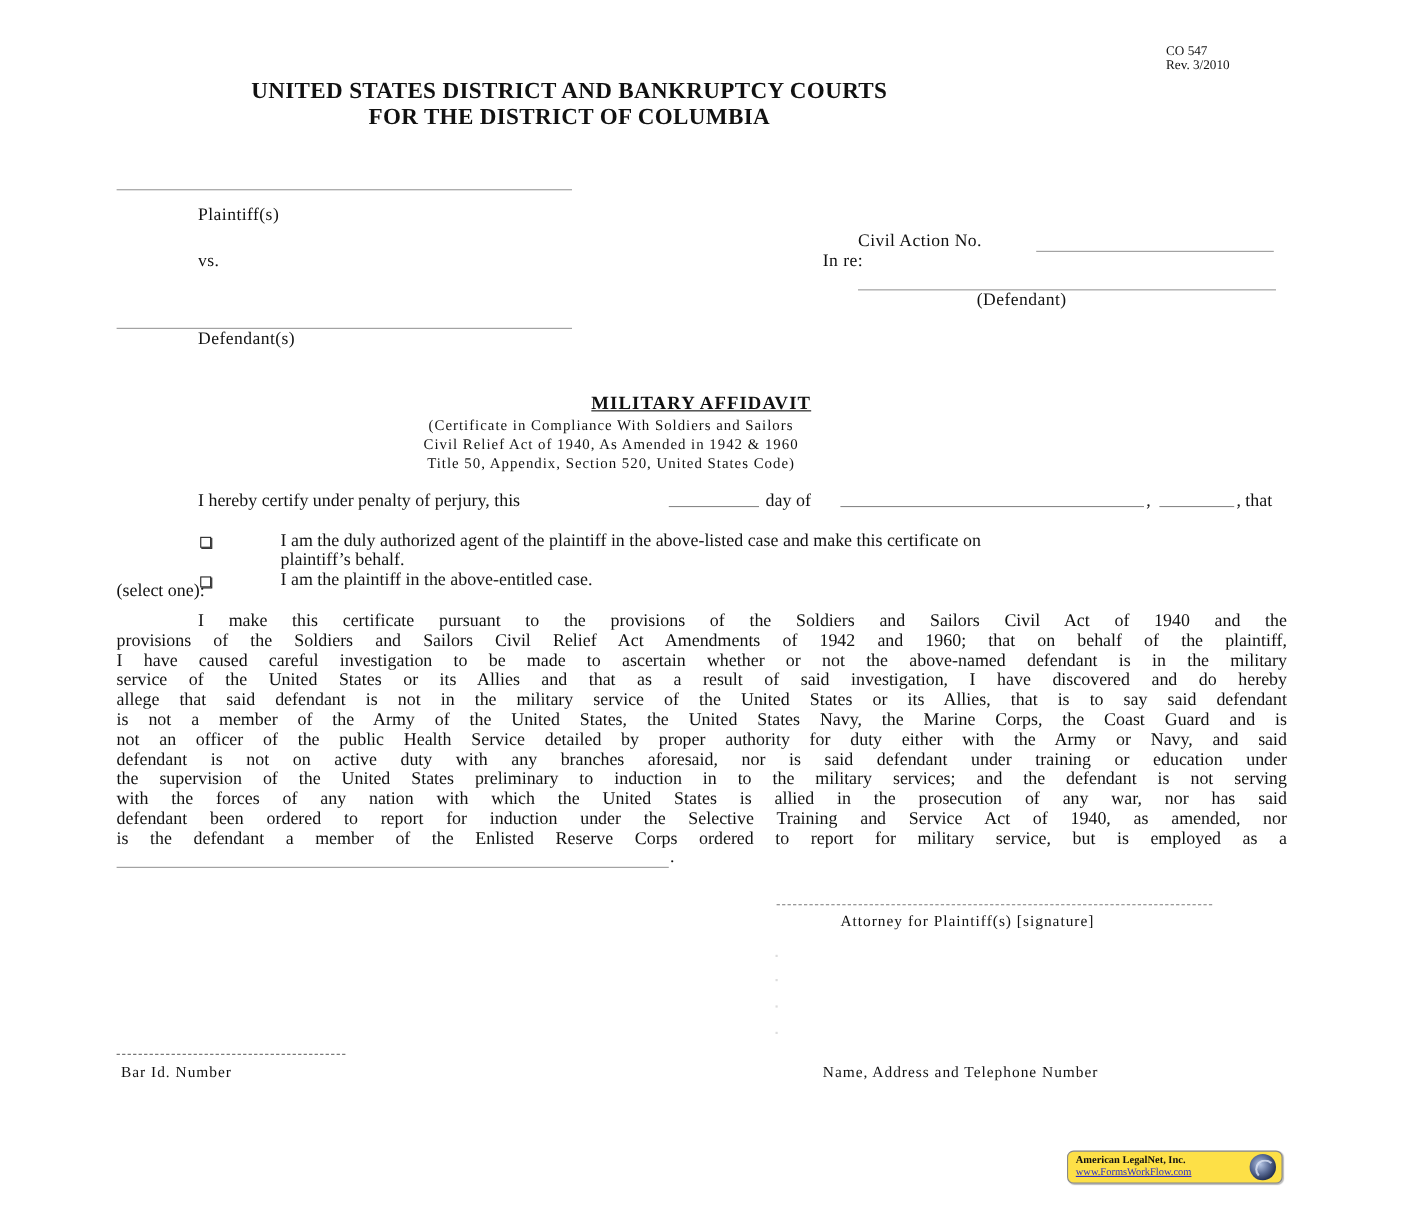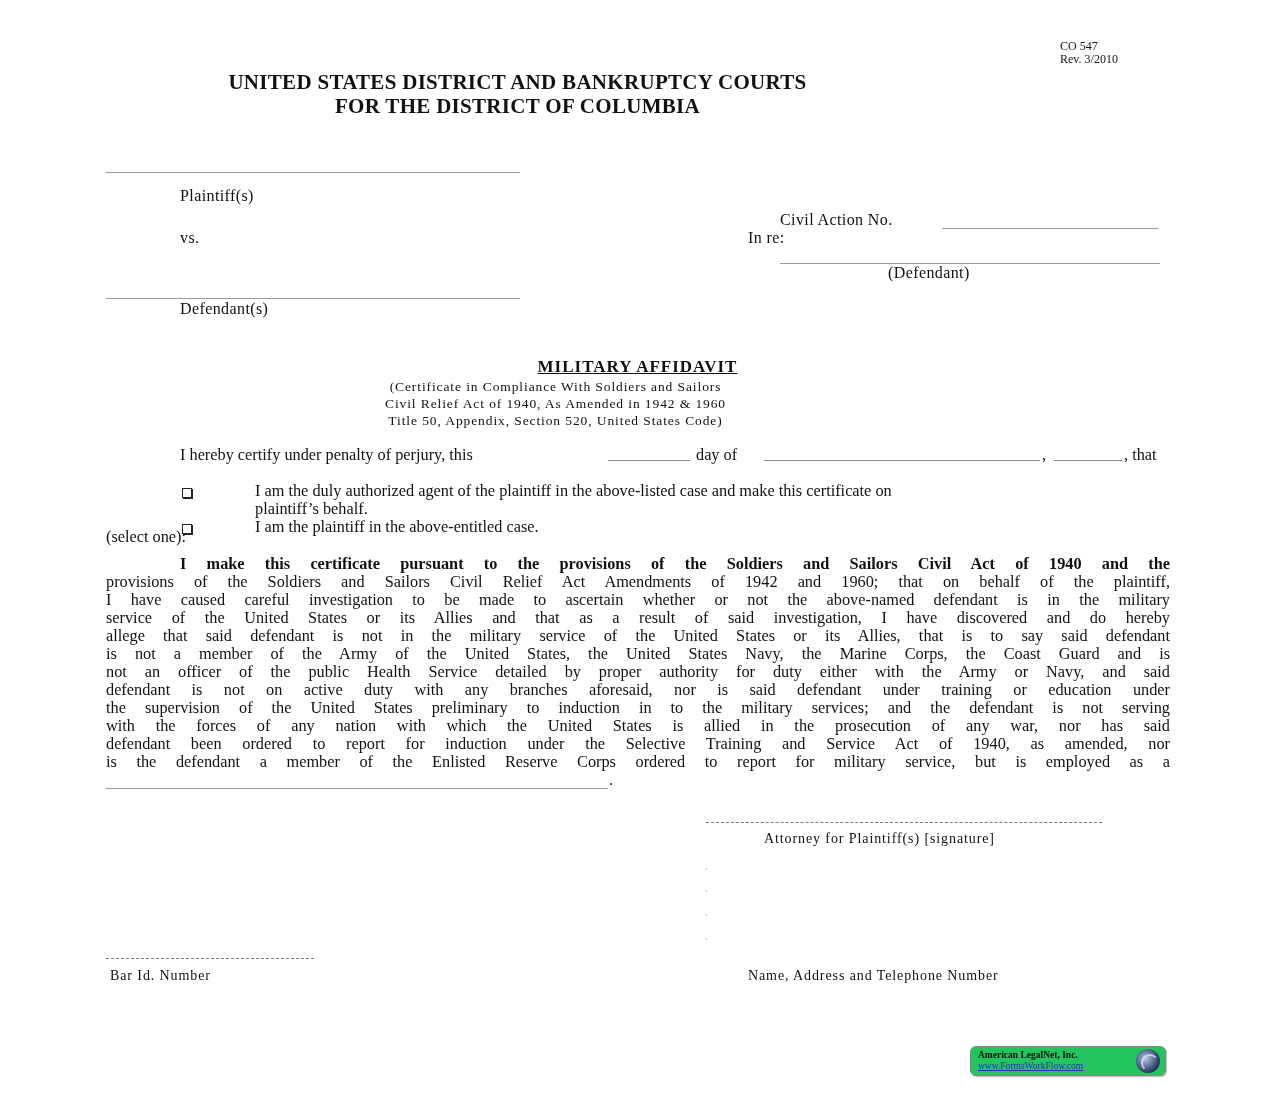--- a/index.html
+++ b/index.html
@@ -83,21 +83,21 @@
     }
     .dashes {
       border-top: 1px dashed #777;
       height: 0;
     }
     .logo-box {
       left: 970px; top: 1046px;
       width: 194px; height: 28px;
       border: 1px solid #888;
       border-radius: 6px;
-      background: #22c55e;
+      background: #fde047;
       box-shadow: 1px 1px 1px #bbb;
     }
     .logo-company {
       position: absolute;
       left: 7px; top: 3px;
       font-size: 9.5px; font-weight: bold;
       color: #111;
     }
     .logo-url {
       position: absolute;
@@ -183,21 +183,21 @@
 
 <span class="abs checkbox" style="left:182px; top:488px;"></span>
 <div class="abs option-text" style="top:482px;">
   <div>I am the duly authorized agent of the plaintiff in the above-listed case and make this certificate on</div>
   <div>plaintiff’s behalf.</div>
 </div>
 <span class="abs checkbox" style="left:182px; top:524px;"></span>
 <div class="abs option-text" style="top:518px;">I am the plaintiff in the above-entitled case.</div>
 
 <div class="abs body-text" style="top:555px;">
-  <div style="text-indent:74px; text-align-last:justify;font-weight:bold;">I make this certificate pursuant to the provisions of the Soldiers and Sailors Civil Act of 1940 and the</div>
+  <div style="text-indent:74px; text-align-last:justify;">I make this certificate pursuant to the provisions of the Soldiers and Sailors Civil Act of 1940 and the</div>
   <div style="text-align-last:justify;">provisions of the Soldiers and Sailors Civil Relief Act Amendments of 1942 and 1960; that on behalf of the plaintiff,</div>
   <div style="text-align-last:justify;">I have caused careful investigation to be made to ascertain whether or not the above-named defendant is in the military</div>
   <div style="text-align-last:justify;">service of the United States or its Allies and that as a result of said investigation, I have discovered and do hereby</div>
   <div style="text-align-last:justify;">allege that said defendant is not in the military service of the United States or its Allies, that is to say said defendant</div>
   <div style="text-align-last:justify;">is not a member of the Army of the United States, the United States Navy, the Marine Corps, the Coast Guard and is</div>
   <div style="text-align-last:justify;">not an officer of the public Health Service detailed by proper authority for duty either with the Army or Navy, and said</div>
   <div style="text-align-last:justify;">defendant is not on active duty with any branches aforesaid, nor is said defendant under training or education under</div>
   <div style="text-align-last:justify;">the supervision of the United States preliminary to induction in to the military services; and the defendant is not serving</div>
   <div style="text-align-last:justify;">with the forces of any nation with which the United States is allied in the prosecution of any war, nor has said</div>
   <div style="text-align-last:justify;">defendant been ordered to report for induction under the Selective Training and Service Act of 1940, as amended, nor</div>

